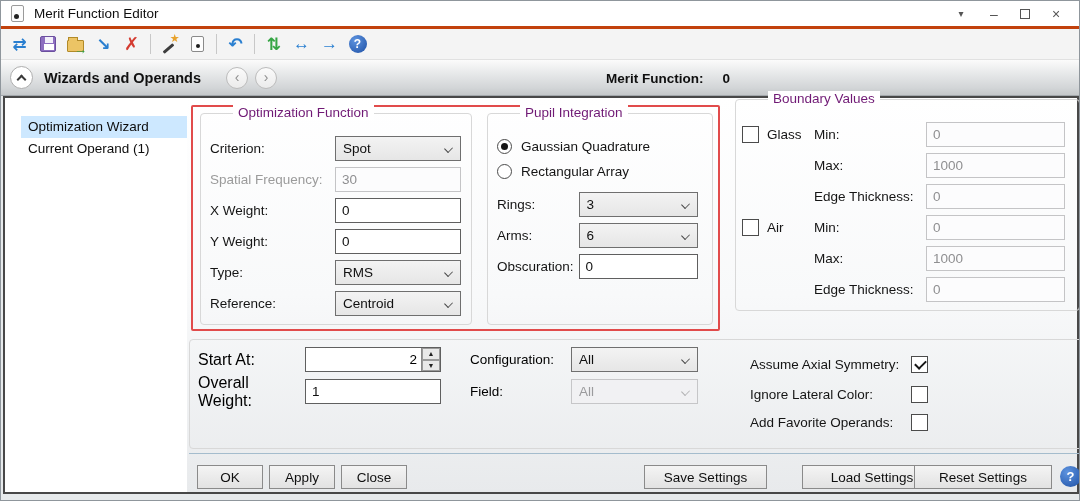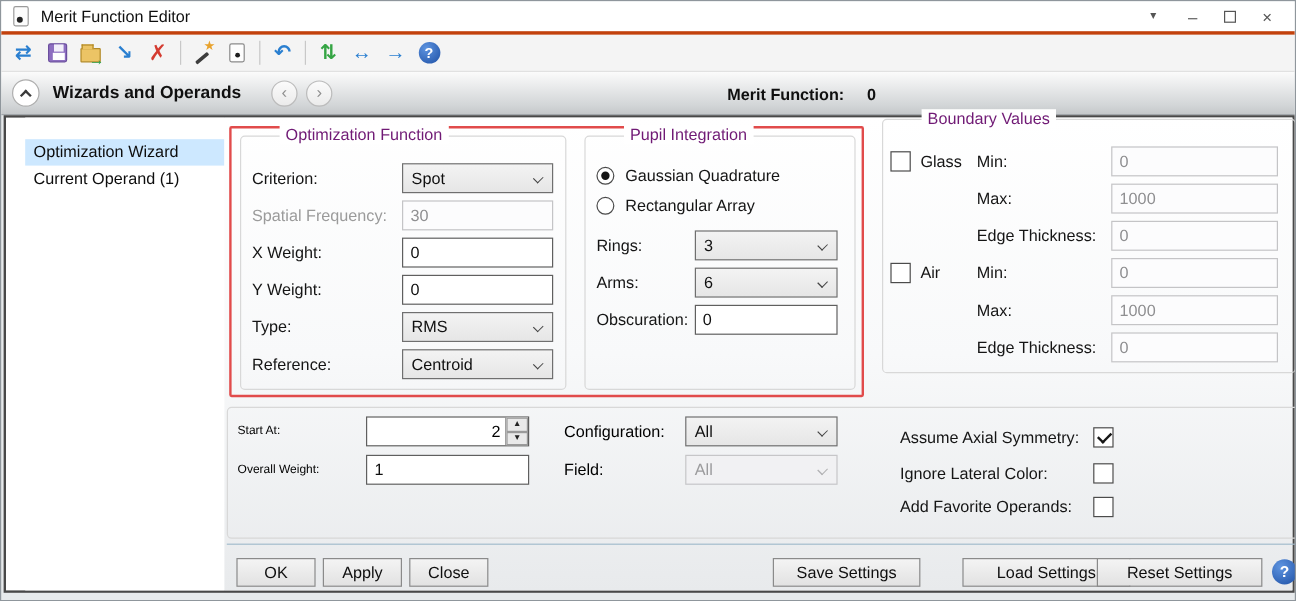--- a/index.html
+++ b/index.html
@@ -85,21 +85,21 @@
   #gb-boundary { left:548px; top:1px; width:345px; height:212px; padding:22px 14px 0 6px; }
   .bcheck-col { width:72px; display:flex; align-items:center; gap:8px; }
   .blabel { width:110px; font-size:13.5px; color:#151515; }
   .binput { width:139px; margin-left:auto; }
 
   .checkbox { width:17px; height:17px; border:1px solid #4b4b4b; background:#fff; position:relative; flex:none; }
   .checkbox.checked::after { content:""; position:absolute; left:3px; top:3px; width:9px; height:5px; border-left:2px solid #161616; border-bottom:2px solid #161616; transform:rotate(-45deg); }
 
   #gb-settings { left:2px; top:241px; width:894px; height:110px; }
   .srow { position:absolute; left:8px; display:flex; align-items:center; height:25px; }
-  .srow .l1 { width:107px; font-size:10px; }
+  .srow .l1 { width:107px; font-size:16px; }
   .srow .c1 { width:136px; }
   .srow .l2 { width:101px; margin-left:29px; font-size:13.5px; }
   .srow .c2 { width:127px; }
   .spinner { width:136px; height:25px; display:flex; border:1px solid #5f5f5f; background:#fff; }
   .spin-val { flex:1; display:flex; align-items:center; justify-content:flex-end; padding-right:4px; font-size:13.5px; }
   .spin-btns { width:19px; display:flex; flex-direction:column; border-left:1px solid #8a8a8a; }
   .spin-b { flex:1; background:#e9e9e9; border:1px solid #9a9a9a; margin:0; font-size:7px; color:#222; display:flex; align-items:center; justify-content:center; line-height:1; }
   .cbrow { position:absolute; left:560px; display:flex; align-items:center; height:24px; }
   .cbrow .cblabel { width:161px; font-size:13.5px; color:#151515; }
 

